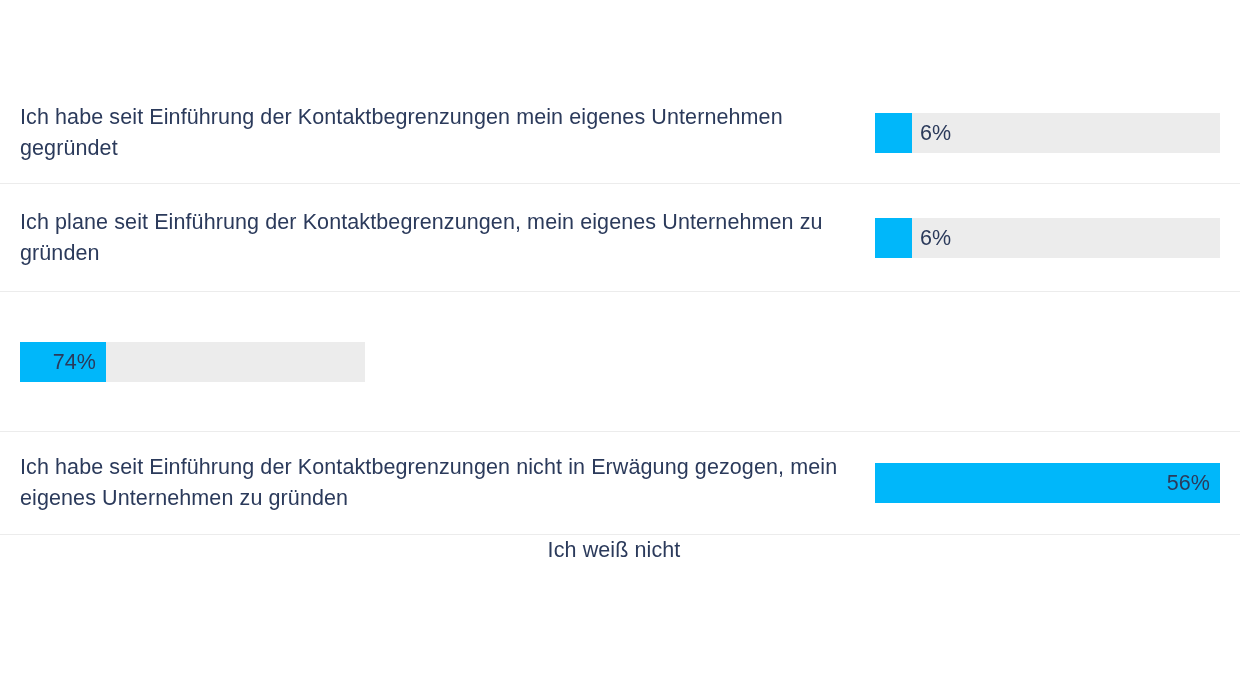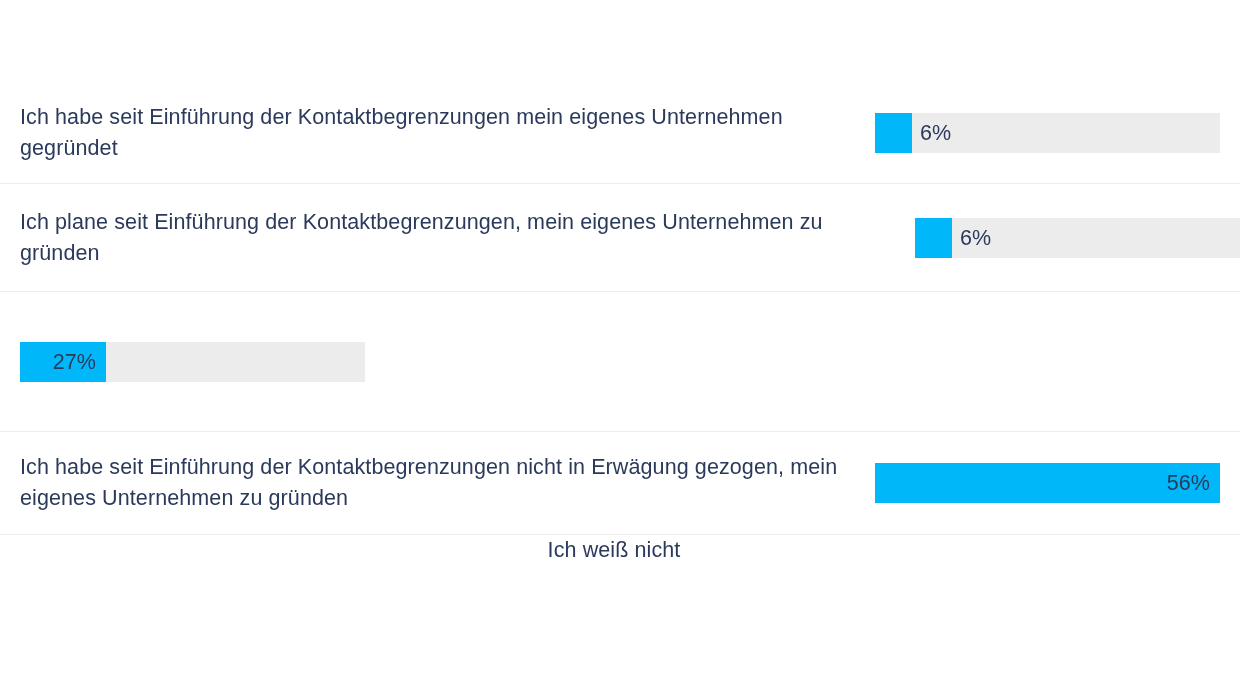--- a/index.html
+++ b/index.html
@@ -94,21 +94,21 @@
   }
   
   .bar-value.inside {
     left: 0;
     text-align: right;
     padding-right: 10px;
     box-sizing: border-box;
   }
 
   .r1 { height: 100px; }
-  .r2 { height: 108px; gap: 40px; }
+  .r2 { height: 108px; }
   .r3 { height: 140px; }
   .r4 { height: 103px; }
   .r5 { height: 100px; flex-direction: column; }
 </style>
 </head>
 <body>
 
 <div id="chart">
   <div class="rows">
 
@@ -129,21 +129,21 @@
           <div class="bar-fill" style="width: 37px;"></div>
           <div class="bar-value outside" style="left: 37px;">6%</div>
         </div>
       </div>
     </div>
 
     <div class="row r3">
       <div class="bar-cell">
         <div class="bar-track">
           <div class="bar-fill" style="width: 86px;"></div>
-          <div class="bar-value inside" style="width: 86px;">27%</div>
+          <div class="bar-value inside" style="width: 86px;">74%</div>
         </div>
       </div>
     </div>
 
     <div class="row r4">
       <div class="row-label">Ich habe seit Einführung der Kontaktbegrenzungen nicht in Erwägung gezogen, mein eigenes Unternehmen zu gründen</div>
       <div class="bar-cell">
         <div class="bar-track">
           <div class="bar-fill" style="width: 345px;"></div>
           <div class="bar-value inside" style="width: 345px; border-radius: 14px;">56%</div>

